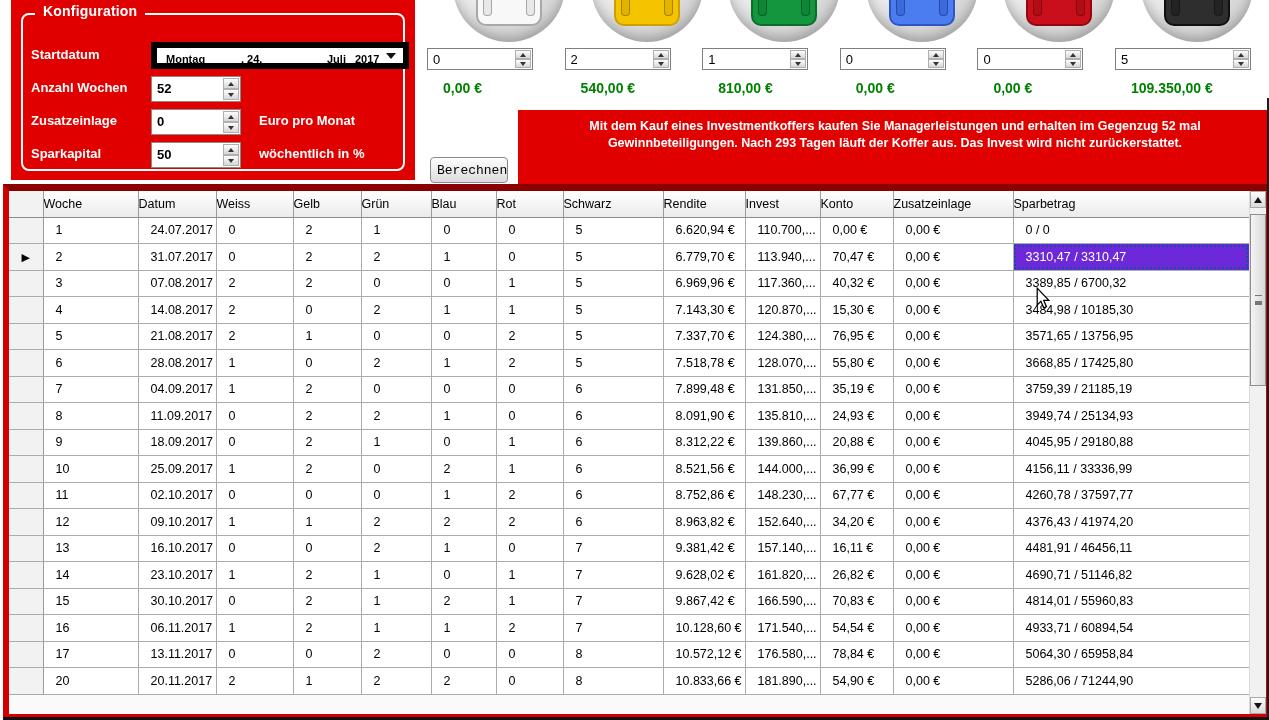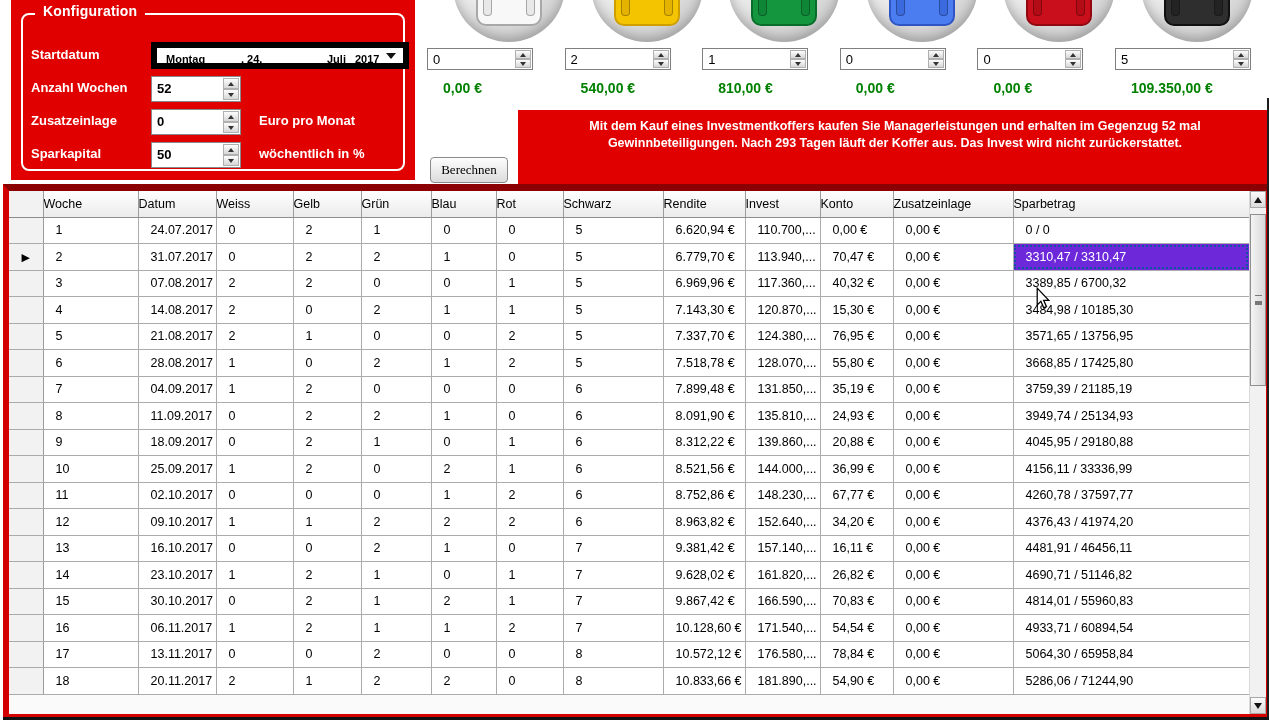--- a/index.html
+++ b/index.html
@@ -38,21 +38,21 @@
   .case { position:absolute; left:23px; top:30px; width:66px; height:66px; border-radius:10px; border:2px solid; }
   .latch { position:absolute; top:6px; width:9px; height:48px; border-radius:4px; border:1px solid rgba(0,0,0,0.28); }
   .latch.l { left:5px; } .latch.r { right:5px; }
   .kspin { position:absolute; left:0; top:48px; width:106px; height:22px; background:#fff; border:1px solid #7f7f7f; }
   .kspin .kval { position:absolute; left:5px; top:3px; font-size:13px; }
   .money { position:absolute; left:16px; top:80px; color:#008000; font-weight:bold; font-size:14px; white-space:nowrap; }
 
   
   .berechnen { position:absolute; left:427px; top:157px; width:78px; height:26px; border-radius:4px;
                background:linear-gradient(#fdfdfd,#dcdcdc); border:1px solid #8a8a8a;
-               font-family:Liberation Serif, serif; font-size:13px; color:#000; }
+               font-family:Liberation Mono, monospace; font-size:13px; color:#000; }
   .warning { position:absolute; left:515px; top:110px; width:754px; height:74px; background:#e10000;
              color:#fff; font-weight:bold; font-size:12.5px; line-height:17px; text-align:center; padding-top:8px; }
 
   
   .grid-wrap { position:absolute; left:0; top:184px; width:1269px; height:536px; background:#fafafa;
                border-top:7px solid #8b0000; border-left:6px solid #d40000; border-right:6px solid #d40000;
                border-bottom:6px solid #d40000; overflow:hidden; }
   table { border-collapse:collapse; table-layout:fixed; width:1240px; background:#fff; font-size:12.5px; }
   th, td { overflow:hidden; white-space:nowrap; height:26.5px; padding:0 4px 0 12px; text-align:left;
            font-weight:normal; border-right:1px solid #ababab; border-bottom:1px solid #ababab; }
@@ -573,21 +573,21 @@
             <td>0</td>
             <td>8</td>
             <td>10.572,12 €</td>
             <td>176.580,...</td>
             <td>78,84 €</td>
             <td>0,00 €</td>
             <td>5064,30 / 65958,84</td>
           </tr>
           <tr>
             <th class="rowhead"></th>
-            <td>18</td>
+            <td>20</td>
             <td>20.11.2017</td>
             <td>2</td>
             <td>1</td>
             <td>2</td>
             <td>2</td>
             <td>0</td>
             <td>8</td>
             <td>10.833,66 €</td>
             <td>181.890,...</td>
             <td>54,90 €</td>

